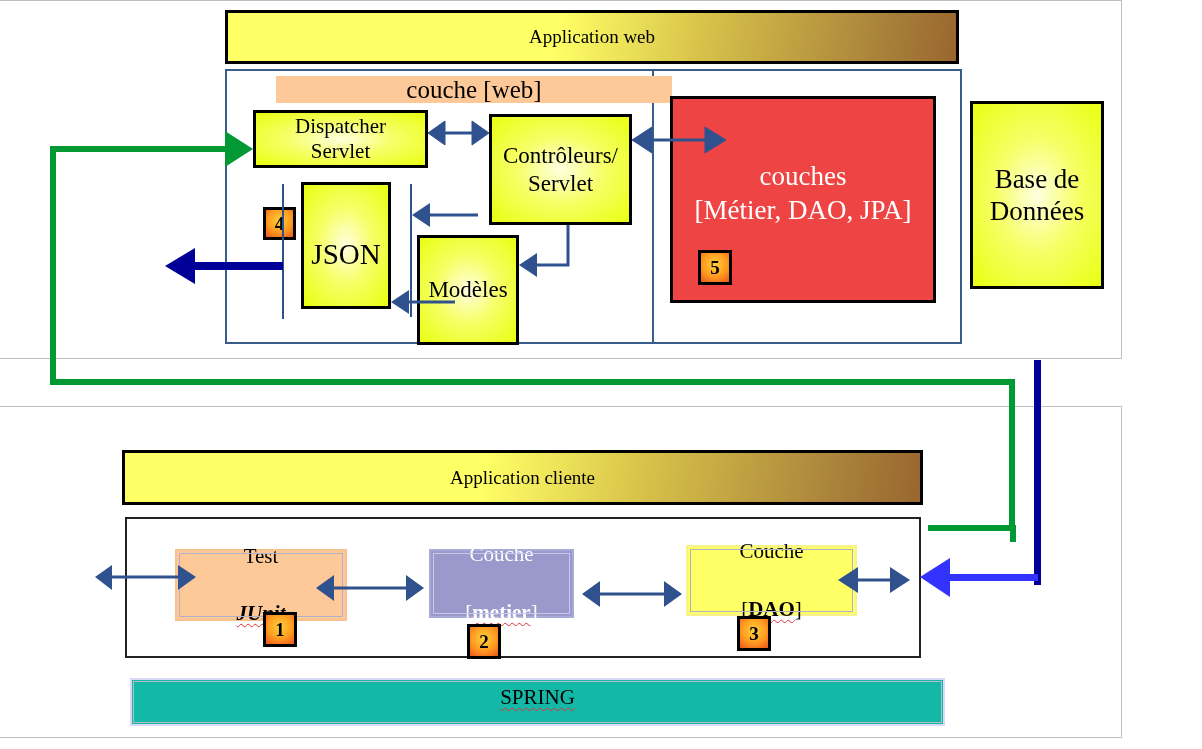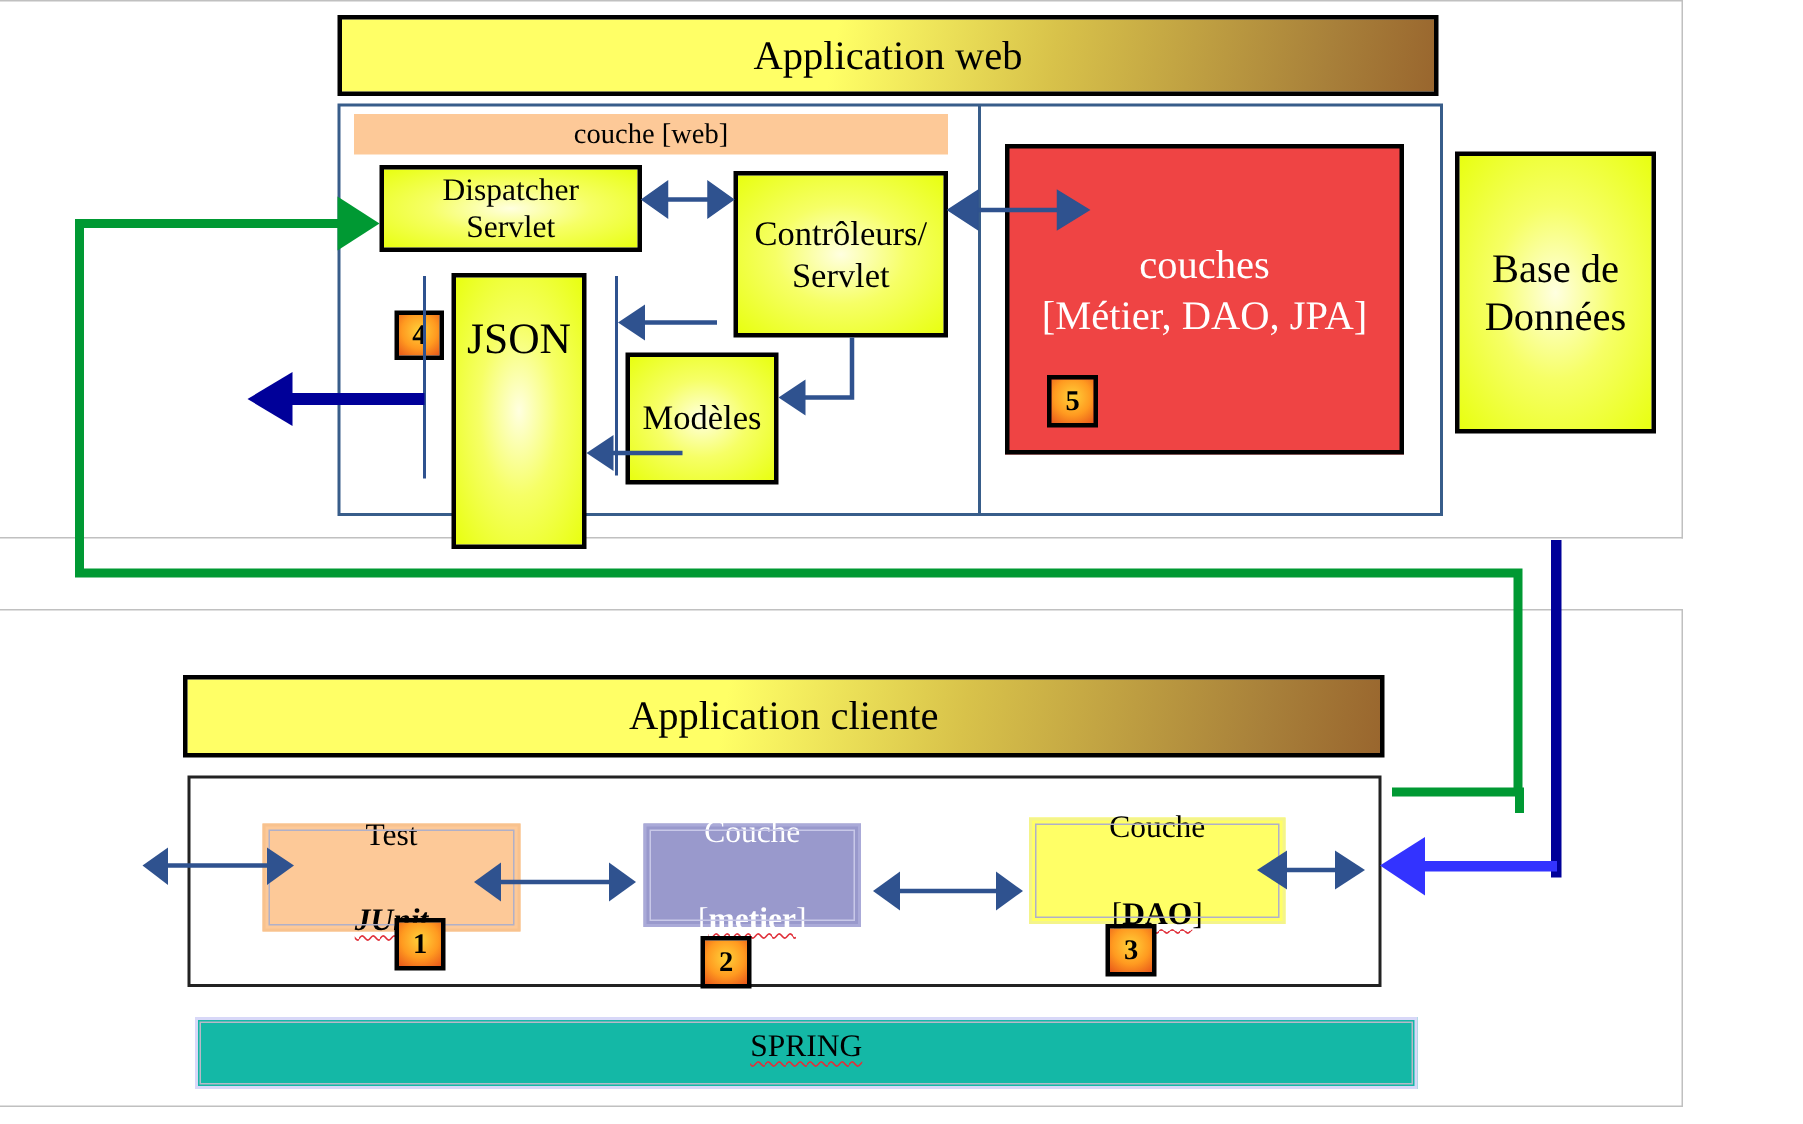--- a/index.html
+++ b/index.html
@@ -8,26 +8,26 @@
       background: #ffffff;
       font-family: "Liberation Serif", "DejaVu Serif", serif;
       color: #000;
     }
     .abs { position: absolute; box-sizing: border-box; }
     .frame { border: 1px solid #c0c0c0; border-left: none; background: #fff; }
     .title-bar {
       border: 3px solid #000;
       background: linear-gradient(100deg, #ffff66 0%, #ffff66 45%, #d8c24a 65%, #a8803a 90%, #99662e 100%);
       display: flex; align-items: center; justify-content: center;
-      font-size: 27px;
+      font-size: 19px;
     }
     .outline-blue { border: 2px solid #385d8a; }
     .peach-label {
-      background: #fdc998; font-size: 19px;
-      display: flex; align-items: center; justify-content: center;
+      background: #fdc998; font-size: 25px;
+      display: flex; align-items: center; justify-content: center; margin-left: 40px;
     }
     .ybox {
       border: 3px solid #000;
       background: radial-gradient(ellipse at center, #ffffe0 0%, #f6ff66 45%, #e8ff10 100%);
       display: flex; align-items: center; justify-content: center; text-align: center;
       line-height: 1.2;
     }
     .purple-box {
       border: 3px solid #000; background: #ef4444; color: #fff;
       display: flex; align-items: center; justify-content: center; text-align: center;
@@ -70,25 +70,25 @@
   </div>
 </div>
 
 <div class="abs ybox" style="left:489px;top:114px;width:143px;height:111px;font-size:23px;">
   <div>
     <div>Contrôleurs/</div>
     <div>Servlet</div>
   </div>
 </div>
 
-<div class="abs ybox" style="left:301px;top:182px;width:90px;height:184px;font-size:29px;align-items:flex-start;padding-top:24px;font-family:Liberation Serif, serif;">
+<div class="abs ybox" style="left:301px;top:182px;width:90px;height:127px;font-size:29px;align-items:flex-start;padding-top:52px;font-family:Liberation Serif, serif;">
   <span>JSON</span>
 </div>
 
-<div class="abs ybox" style="left:417px;top:235px;width:102px;height:88px;font-size:23px;align-items:center;">
+<div class="abs ybox" style="left:417px;top:235px;width:102px;height:110px;font-size:23px;align-items:center;">
   <span>Modèles</span>
 </div>
 
 <div class="abs badge" style="left:263px;top:207px;width:33px;height:33px;">
   <span>4</span>
 </div>
 
 <div class="abs purple-box" style="left:670px;top:96px;width:266px;height:207px;">
   <div style="margin-top:-12px;">
     <div>couches</div>

